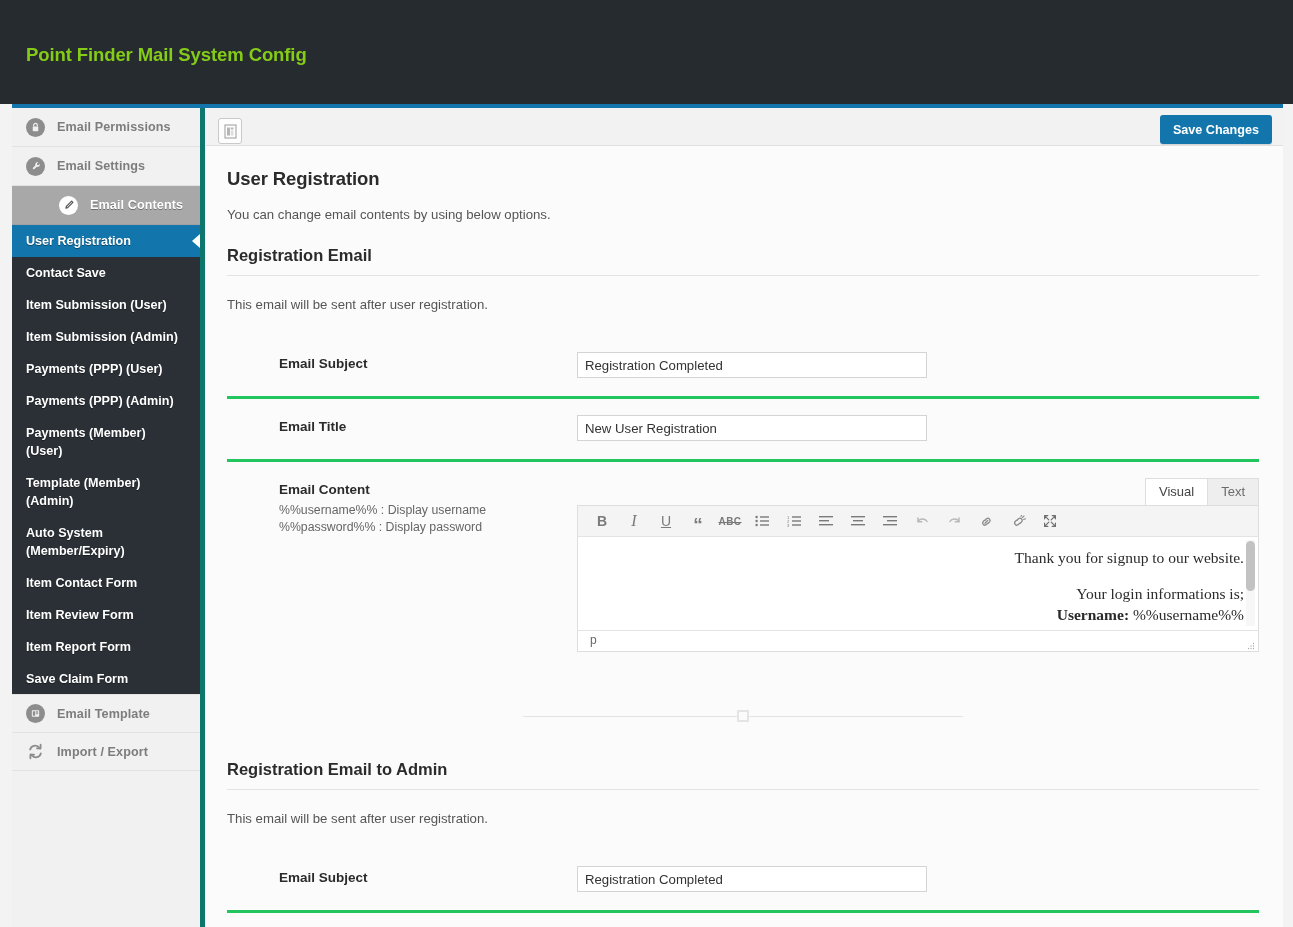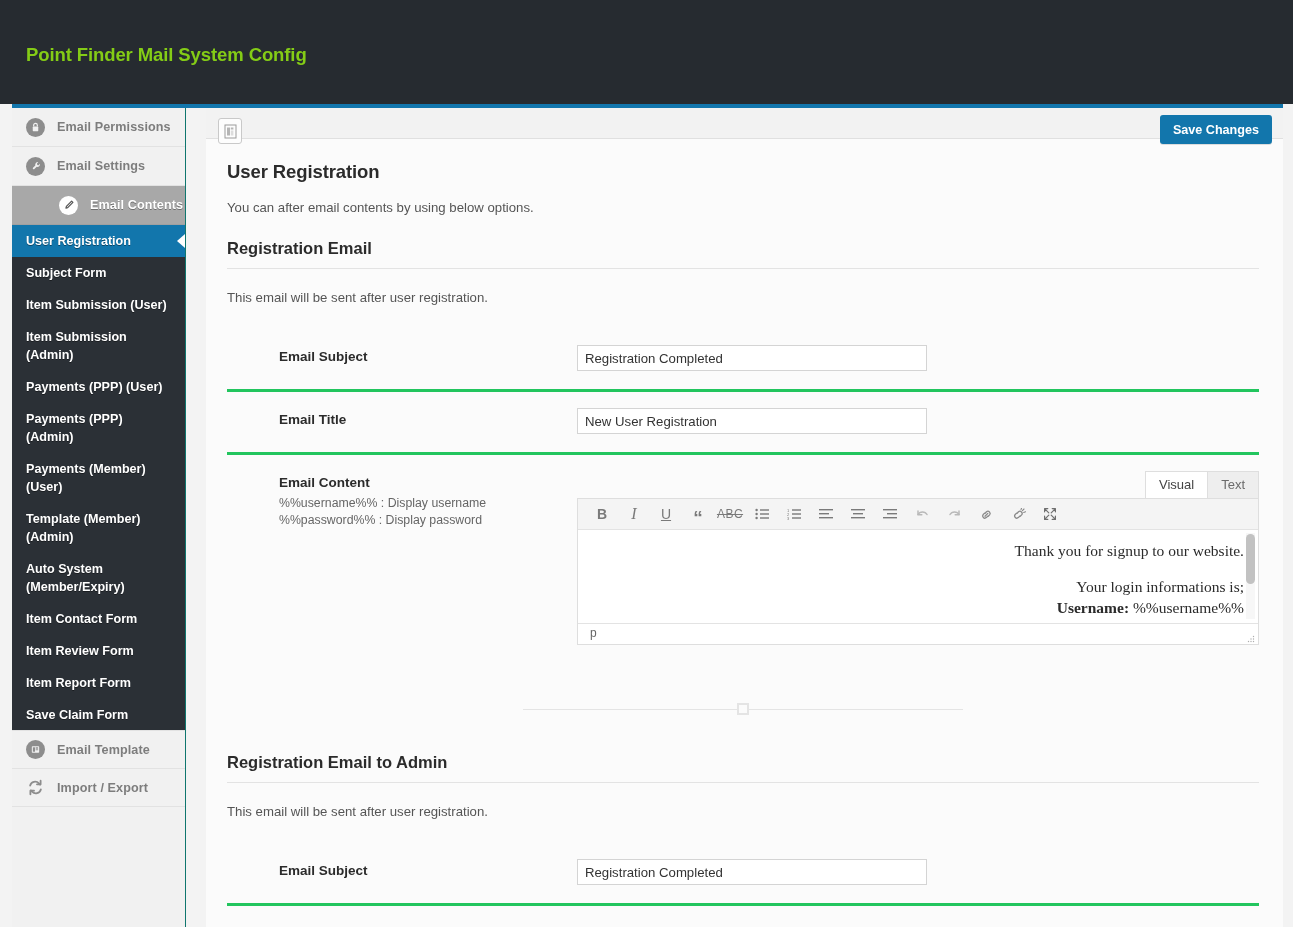--- a/index.html
+++ b/index.html
@@ -32,23 +32,23 @@
     letter-spacing: -0.1px;
   }
   .blue-rule {
     position: absolute; left: 12px; top: 104px;
     width: 1271px; height: 4px;
     background: #1276ac;
   }
   
   .sidebar {
     position: absolute; left: 12px; top: 108px;
-    width: 174px; height: 819px;
+    width: 193px; height: 819px;
     background: #f1f1f1;
-    border-right: 1px solid #0f766e;
+    border-right: 5px solid #0f766e;
   }
   .nav-top-item {
     position: relative;
     height: 39px;
     background: #f1f1f1;
     border-bottom: 1px solid #e2e2e2;
     display: flex; align-items: center;
     padding-left: 14px;
     cursor: pointer;
   }
@@ -94,21 +94,21 @@
     border-right: 8px solid #ffffff;
   }
   
   .content {
     position: absolute; left: 206px; top: 108px;
     width: 1077px; height: 819px;
     background: #fbfbfb;
   }
   .toolbar {
     position: relative;
-    height: 31px;
+    height: 38px;
     background: #f2f2f2;
     border-bottom: 1px solid #e0e0e0;
   }
   .panel-toggle {
     position: absolute; left: 12px; top: 10px;
     width: 24px; height: 26px;
     border: 1px solid #c9c9c9;
     border-radius: 3px;
     background: #fdfdfd;
     display: flex; align-items: center; justify-content: center;
@@ -290,21 +290,21 @@
       </span>
       <span class="nav-top-label">Email Contents</span>
     </div>
 
     <div class="sub-list">
       <div class="sub-item active">
         <span>User Registration</span>
         <span class="arrow"></span>
       </div>
       <div class="sub-item">
-        <span>Subject Form</span>
+        <span>Contact Save</span>
       </div>
       <div class="sub-item">
         <span>Item Submission (User)</span>
       </div>
       <div class="sub-item">
         <span>Item Submission (Admin)</span>
       </div>
       <div class="sub-item">
         <span>Payments (PPP) (User)</span>
       </div>
@@ -369,21 +369,21 @@
             <rect x="6.8" y="3.5" width="2.6" height="2" fill="#b5b5b5"></rect>
             <rect x="6.8" y="6.5" width="2.6" height="5" fill="#dcdcdc"></rect>
           </svg>
       </div>
       <button class="save-btn">Save Changes</button>
     </div>
 
     <div class="page-body">
 
       <h1 class="page-title">User Registration</h1>
-      <p class="page-desc">You can after email contents by using below options.</p>
+      <p class="page-desc">You can change email contents by using below options.</p>
 
       <h2 class="section-title">Registration Email</h2>
       <div class="section-rule"></div>
       <p class="section-desc">This email will be sent after user registration.</p>
 
       <div class="field-row">
         <div class="field-label-col">
           <span class="field-label">Email Subject</span>
         </div>
         <input class="field-input" type="text" value="Registration Completed" style="">
@@ -408,21 +408,21 @@
             <div class="ed-tab active">Visual</div>
             <div class="ed-tab">Text</div>
           </div>
 
           <div class="editor-box">
             <div class="ed-toolbar">
               <span class="ed-btn" style="font-weight:bold;font-size:14px;">B</span>
               <span class="ed-btn" style="font-style:italic;font-family:'Liberation Serif',serif;font-size:16px;">I</span>
               <span class="ed-btn" style="text-decoration:underline;font-size:14px;">U</span>
               <span class="ed-btn" style="font-size:19px;font-weight:bold;line-height:1;padding-top:6px;">“</span>
-              <span class="ed-btn" style="font-size:12px;text-decoration:line-through;letter-spacing:.5px;">ABC</span>
+              <span class="ed-btn" style="font-size:10px;text-decoration:line-through;letter-spacing:.5px;font-weight:bold;">ABC</span>
               <span class="ed-btn">
                 <svg width="15" height="12" viewBox="0 0 15 12">
                     <circle cx="1.6" cy="2" r="1.2" fill="#7a7a7a"></circle>
                     <circle cx="1.6" cy="6" r="1.2" fill="#7a7a7a"></circle>
                     <circle cx="1.6" cy="10" r="1.2" fill="#7a7a7a"></circle>
                     <rect x="5" y="1.3" width="9" height="1.4" fill="#7a7a7a"></rect>
                     <rect x="5" y="5.3" width="9" height="1.4" fill="#7a7a7a"></rect>
                     <rect x="5" y="9.3" width="9" height="1.4" fill="#7a7a7a"></rect>
                   </svg>
               </span>

